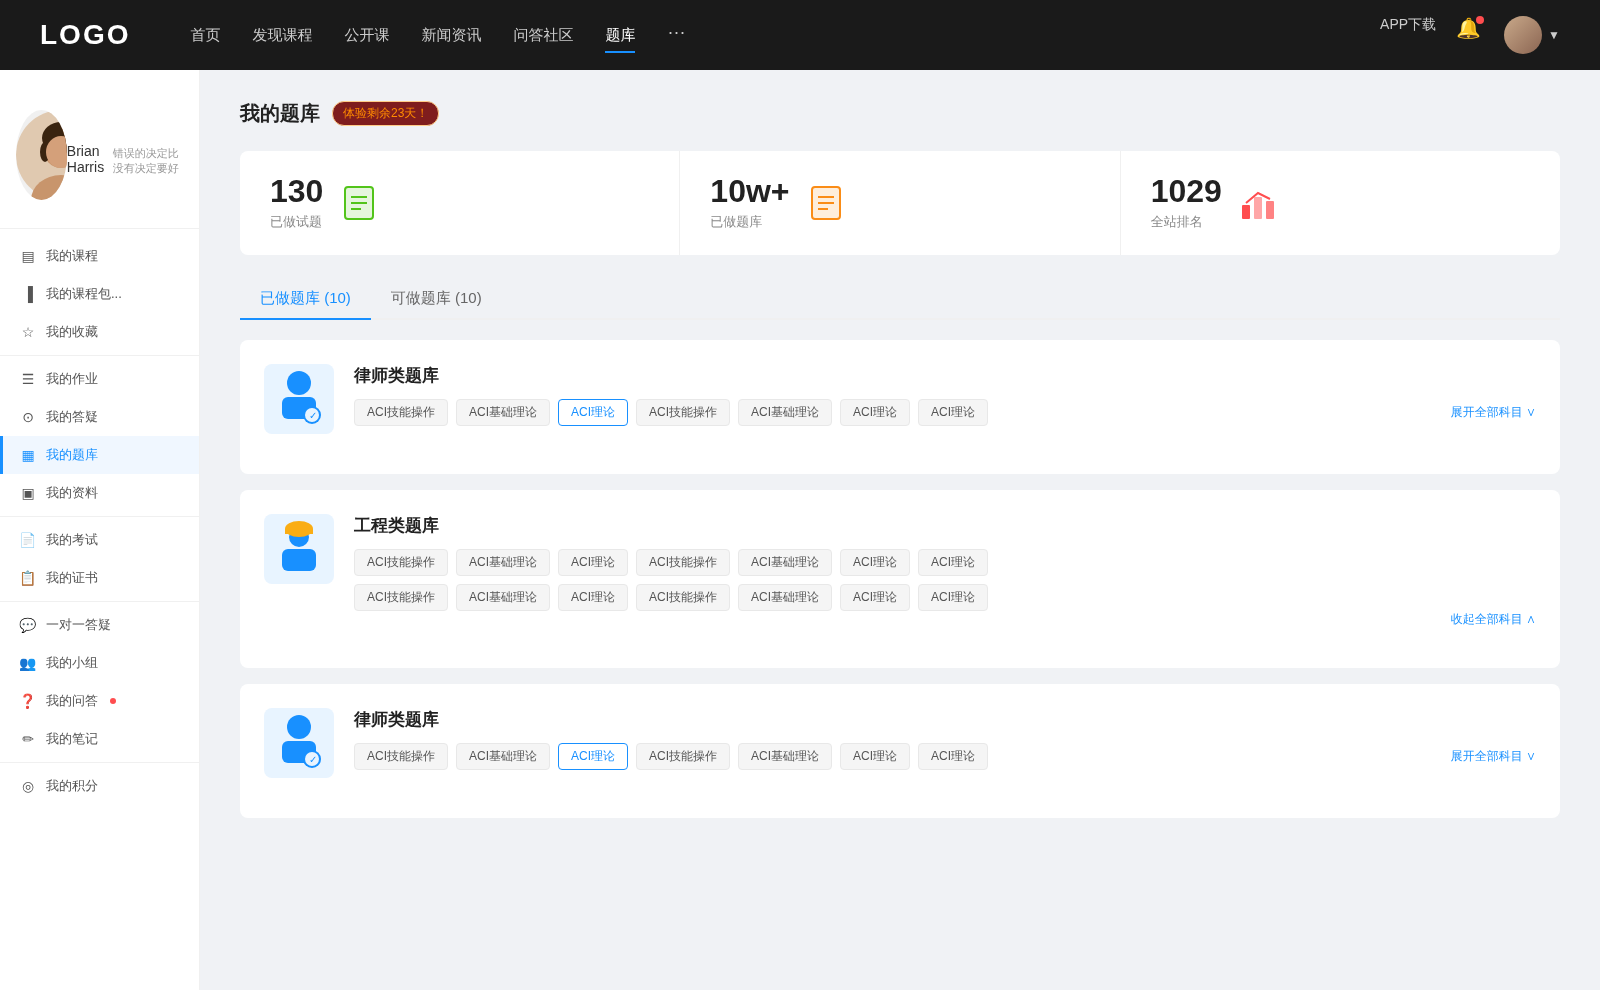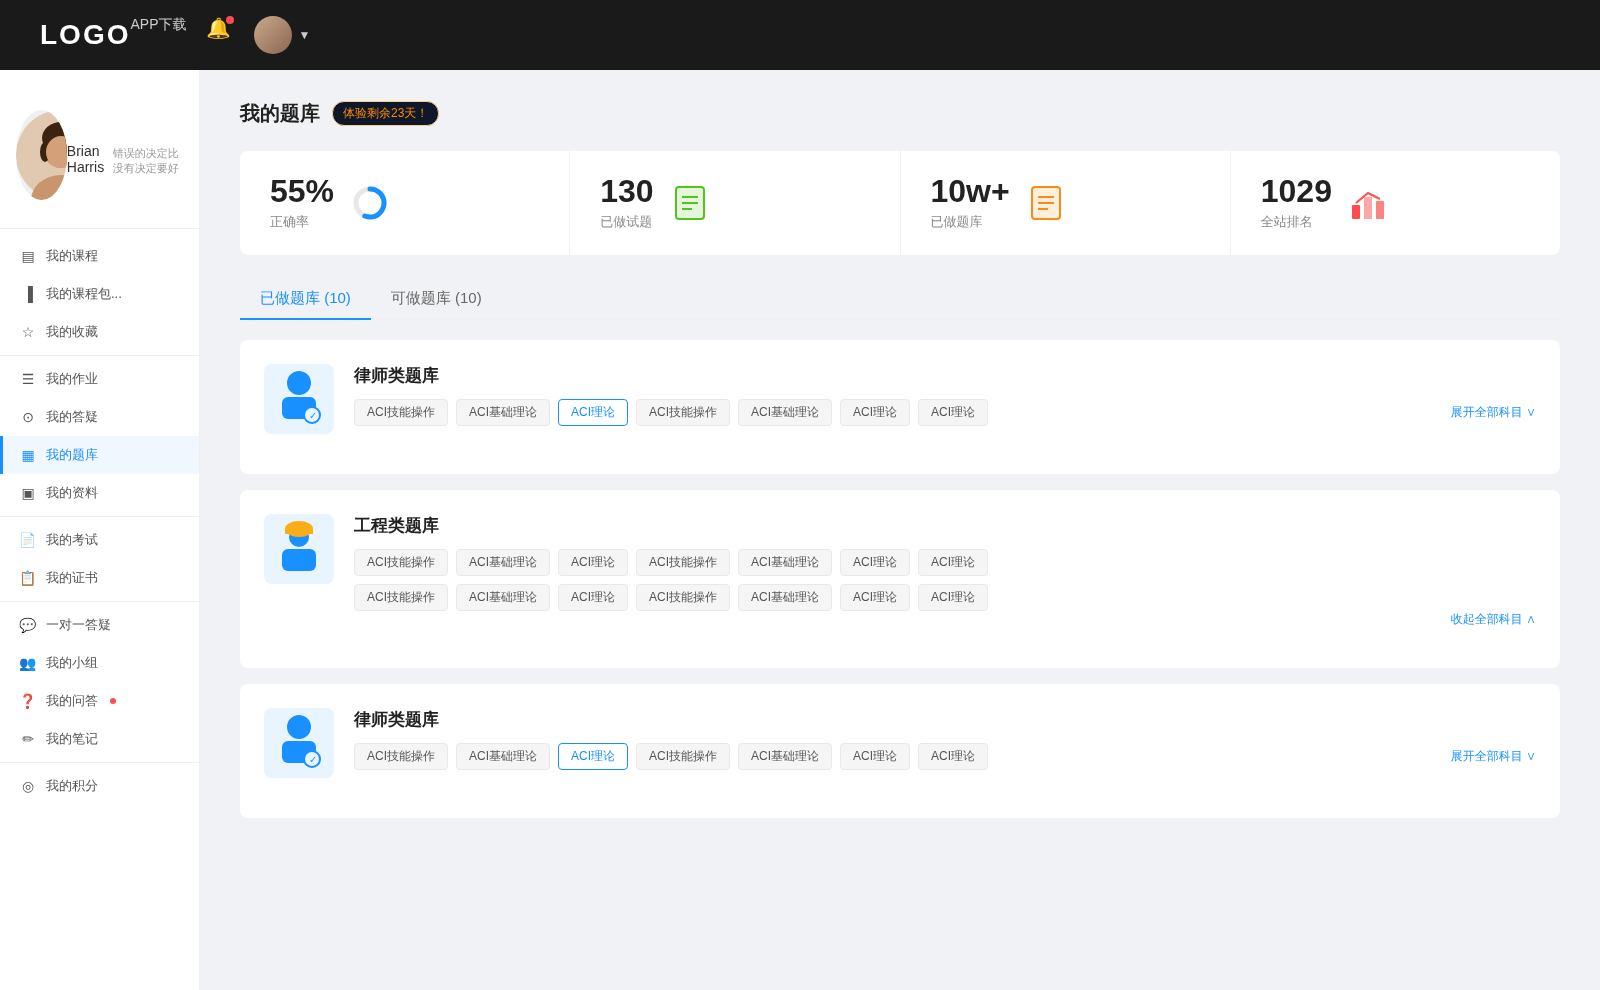--- a/index.html
+++ b/index.html
@@ -14,20 +14,21 @@
       padding: 0 40px;
       position: fixed;
       top: 0; left: 0; right: 0;
       z-index: 100;
     }
     .nav-logo {
       color: white;
       font-size: 28px;
       font-weight: bold;
       letter-spacing: 2px;
+      margin-right: 60px;
     }
     .nav-links {
       display: flex;
       gap: 32px;
       flex: 1;
     }
     .nav-link {
       color: #ccc;
       font-size: 15px;
       cursor: pointer;
@@ -181,21 +182,21 @@
       align-items: center;
       gap: 12px;
       margin-bottom: 24px;
     }
     .page-title {
       font-size: 20px;
       font-weight: 600;
       color: #222;
     }
     .trial-badge {
-      background: #0f172a;
+      background: #7f1d1d;
       color: #ff8c00;
       font-size: 12px;
       padding: 3px 10px;
       border-radius: 12px;
       border: 1px solid #ffcc88;
     }
 
     
     .stats-row {
       display: flex;
@@ -328,20 +329,29 @@
       align-items: center;
       flex-wrap: wrap;
       gap: 8px;
     }
   </style>
 </head>
 <body>
 
 <nav class="navbar">
   <div class="nav-logo">LOGO</div>
+  <div class="nav-links">
+    <span class="nav-link">首页</span>
+    <span class="nav-link">发现课程</span>
+    <span class="nav-link">公开课</span>
+    <span class="nav-link">新闻资讯</span>
+    <span class="nav-link">问答社区</span>
+    <span class="nav-link active">题库</span>
+    <span class="nav-dots">···</span>
+  </div>
   <div class="nav-right">
     <span class="nav-app-dl">APP下载</span>
     <div class="nav-bell">
       <span class="nav-bell-icon">🔔</span>
       <div class="nav-bell-dot"></div>
     </div>
     <div class="nav-avatar-wrap">
       <div class="nav-avatar">
         <div class="nav-avatar-img"></div>
       </div>
@@ -439,32 +449,20 @@
 
   <main class="main-content">
 
     <div class="page-header">
       <h1 class="page-title">我的题库</h1>
       <span class="trial-badge">体验剩余23天！</span>
     </div>
 
     <div class="stats-row">
 
-      <div class="stat-item">
-        <div class="stat-text">
-          <div class="stat-value">55%</div>
-          <div class="stat-label">正确率</div>
-        </div>
-        <div class="stat-icon">
-          <svg width="38" height="38" viewBox="0 0 38 38">
-            <circle cx="19" cy="19" r="14" fill="none" stroke="#e8e8e8" stroke-width="5"></circle>
-            <circle cx="19" cy="19" r="14" fill="none" stroke="#1890ff" stroke-width="5" stroke-dasharray="49 39" stroke-linecap="round" transform="rotate(-90 19 19)"></circle>
-          </svg>
-        </div>
-      </div>
 
       <div class="stat-item">
         <div class="stat-text">
           <div class="stat-value">130</div>
           <div class="stat-label">已做试题</div>
         </div>
         <div class="stat-icon">
           <svg width="36" height="36" viewBox="0 0 36 36">
             <rect x="4" y="2" width="28" height="32" rx="3" fill="#52c41a" opacity="0.15"></rect>
             <rect x="4" y="2" width="28" height="32" rx="3" fill="none" stroke="#52c41a" stroke-width="2"></rect>

